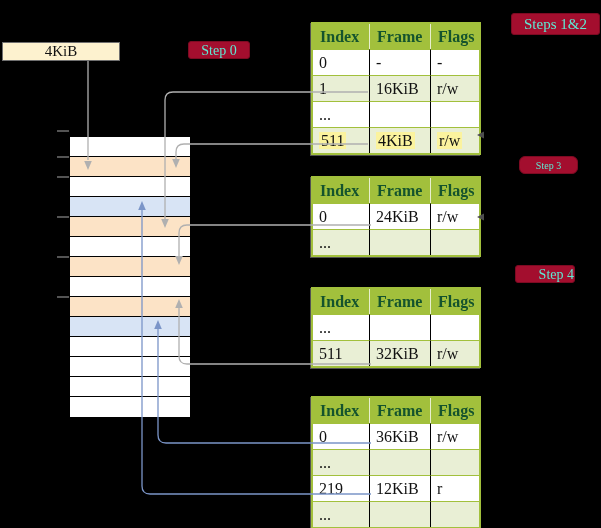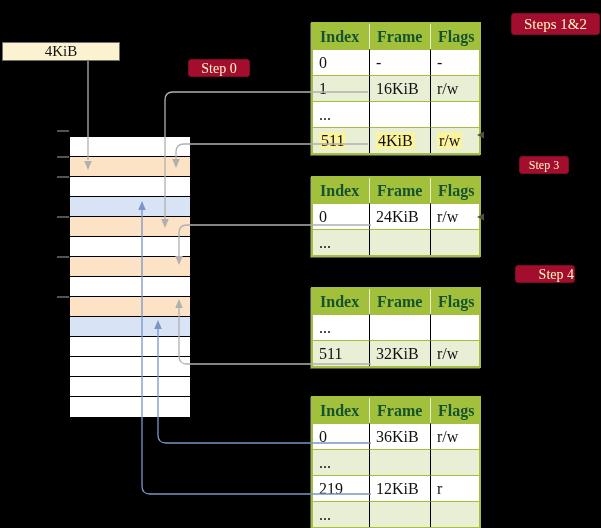--- a/index.html
+++ b/index.html
@@ -5,25 +5,25 @@
   html,body{margin:0;padding:0;background:#000;}
   .stage{position:relative;width:601px;height:528px;background:#000;overflow:hidden;
          font-family:"Liberation Serif",serif;}
 
   
   .membox{position:absolute;left:2px;top:42px;width:118px;height:19px;box-sizing:border-box;
           background:var(--creamBox);border:1px solid #6f6f6f;color:#111;
           font-size:15px;line-height:17px;text-align:center;}
 
   
-  .steplabel{position:absolute;background:var(--crimson);color:#fef9c3;text-align:center;
+  .steplabel{position:absolute;background:var(--crimson);color:#5eead4;text-align:center;
              border-radius:3px;box-sizing:border-box;border:1px solid #7d0a22;}
-  #label-step0 {left:188px;top:41px;width:62px;height:18px;line-height:17px;font-size:14px;margin-top:18px;}
+  #label-step0 {left:188px;top:41px;width:62px;height:18px;line-height:17px;font-size:14px;}
   #label-steps12{left:511px;top:13px;width:89px;height:22px;line-height:21px;font-size:15px;}
-  #label-step3 {left:519px;top:156px;width:50px;height:18px;line-height:17px;font-size:12px;}
+  #label-step3 {left:519px;top:156px;width:59px;height:18px;line-height:17px;font-size:10px;border-radius:6px;}
   #label-step4 {left:515px;top:265px;width:60px;height:18px;line-height:17px;font-size:14px;text-align:right;}
 
   
   .memory{position:absolute;left:69px;top:136px;width:120px;height:280px;
           border:1px solid #000;background:#fff;}
   .mem-row{height:20px;box-sizing:border-box;border-bottom:1px solid #000;}
   .mem-row:last-child{border-bottom:none;}
   .row-w{background:#ffffff;}
   .row-o{background:var(--orangeRow);}
   .row-b{background:var(--blueRow);}

